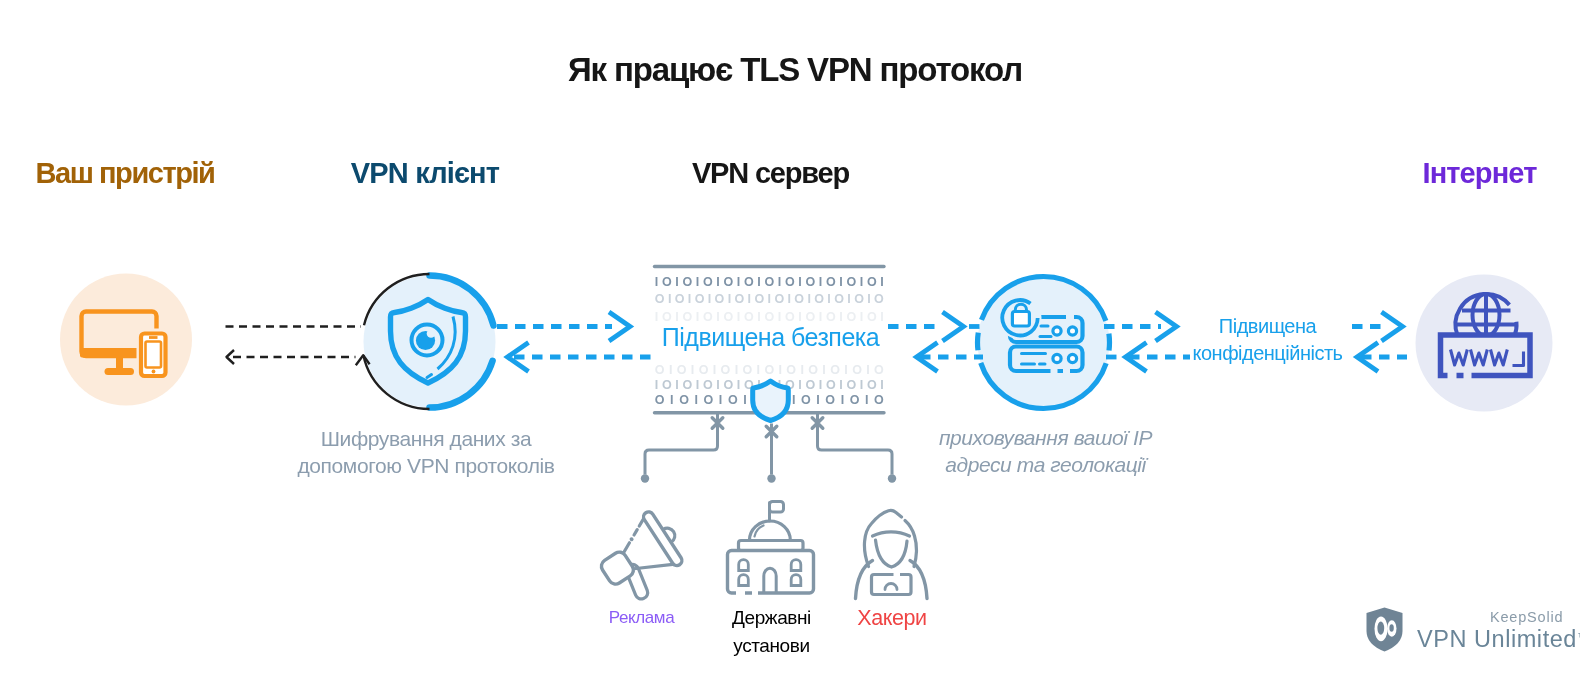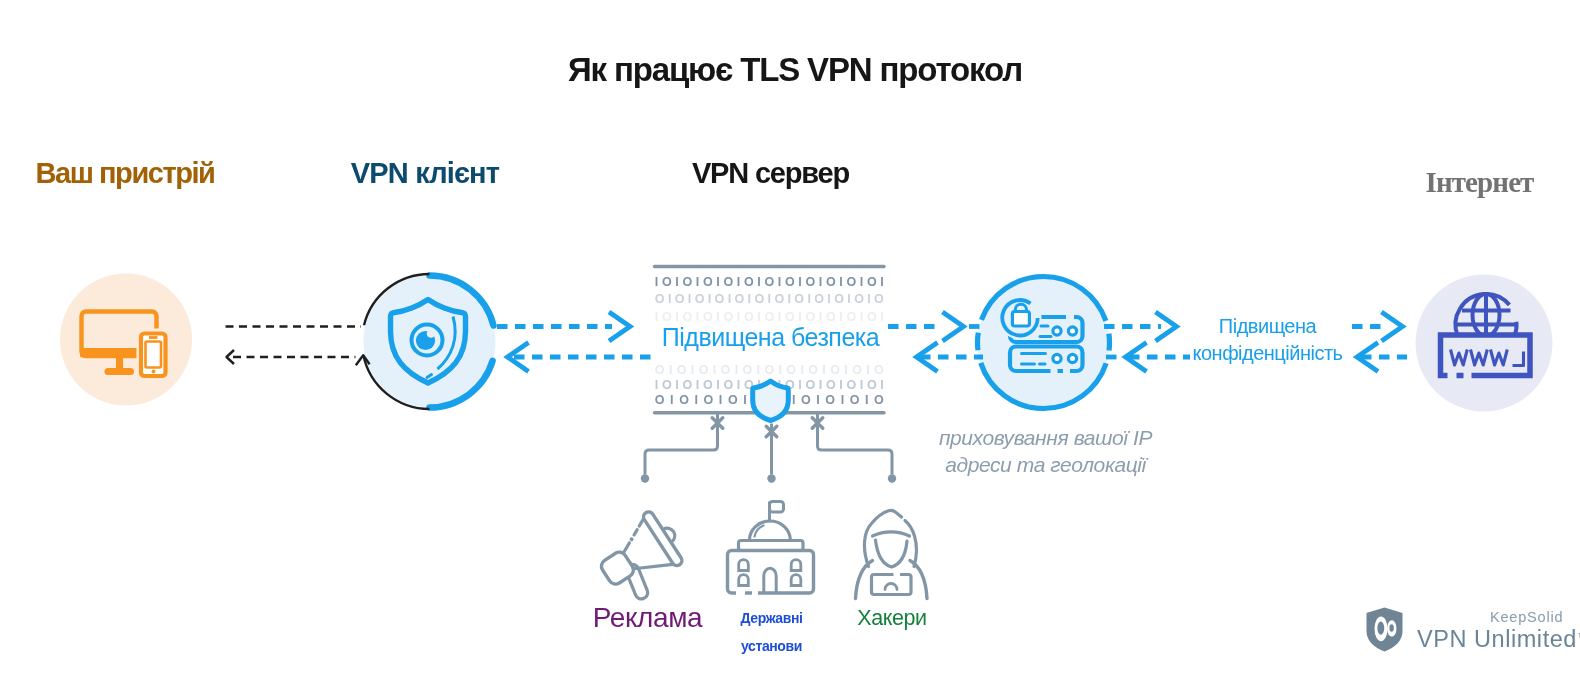--- a/index.html
+++ b/index.html
@@ -199,28 +199,29 @@
     <ellipse cx="1391.8" cy="628.5" rx="4.7" ry="8.3" fill="#fff"></ellipse>
     <ellipse cx="1380.8" cy="628.1" rx="3.4" ry="6.6" fill="#6F8495"></ellipse>
     <ellipse cx="1391.6" cy="627.9" rx="2.2" ry="3.75" fill="#6F8495"></ellipse>
   </svg>
 
   <div class="t ctr" style="left:789px;top:53px;font-size:33px;font-weight:700;color:#161616;line-height:34px;letter-spacing:-1.15px;margin-left:6px;">Як працює TLS VPN протокол</div>
 
   <div class="t ctr hd" style="left:125px;top:159px;font-size:29px;font-weight:700;color:#a16207;line-height:29px;letter-spacing:-1.45px;">Ваш пристрій</div>
   <div class="t ctr hd" style="left:425px;top:159px;font-size:29px;font-weight:700;color:#0c4a6e;line-height:29px;letter-spacing:-0.85px;">VPN клієнт</div>
   <div class="t ctr hd" style="left:770.5px;top:159px;font-size:29px;font-weight:700;color:#161616;line-height:29px;letter-spacing:-1.17px;">VPN сервер</div>
-  <div class="t ctr hd" style="left:1479.5px;top:168px;font-size:29px;font-weight:700;color:#737373;line-height:29px;letter-spacing:-0.89px;font-family:Liberation Serif, serif;">Інтернет</div>
+  <div class="t ctr hd" style="left:1479.5px;top:159px;font-size:29px;font-weight:700;color:#6d28d9;line-height:29px;letter-spacing:-0.89px;">Інтернет</div>
 
   <div class="t ctr" style="left:770.5px;top:322px;font-size:25px;color:#18A0EB;line-height:30px;letter-spacing:-0.5px;text-align:right;">Підвищена безпека</div>
 
+  <div class="t ctr" style="left:426px;top:425px;font-size:21px;color:#8C9DAE;line-height:27px;letter-spacing:-0.4px;">Шифрування даних за<br>допомогою VPN протоколів</div>
 
   <div class="t ctr" style="left:1045.5px;top:423.5px;font-size:21px;color:#8C9DAE;line-height:27px;letter-spacing:-0.4px;font-style:italic;">приховування вашої IP<br>адреси та геолокації</div>
 
   <div class="t ctr" style="left:1267.5px;top:313px;font-size:20px;color:#18A0EB;line-height:27px;letter-spacing:-0.5px;">Підвищена<br>конфіденційність</div>
 
-  <div class="t ctr" style="left:641.5px;top:604px;font-size:28px;color:#701a75;line-height:28px;letter-spacing:-0.4px;margin-left:6px;">Реклама</div>
-  <div class="t ctr" style="left:771.5px;top:604px;font-size:14px;color:#1d4ed8;line-height:28px;letter-spacing:-0.4px;font-weight:bold;">Державні<br>установи</div>
-  <div class="t ctr" style="left:892px;top:604px;font-size:21.5px;color:#15803d;line-height:28px;letter-spacing:-0.4px;">Хакери</div>
+  <div class="t ctr" style="left:641.5px;top:604px;font-size:17px;color:#8b5cf6;line-height:28px;letter-spacing:-0.4px;">Реклама</div>
+  <div class="t ctr" style="left:771.5px;top:604px;font-size:19px;color:#000000;line-height:28px;letter-spacing:-0.4px;">Державні<br>установи</div>
+  <div class="t ctr" style="left:892px;top:604px;font-size:21.5px;color:#ef4444;line-height:28px;letter-spacing:-0.4px;">Хакери</div>
 
   <div class="t" style="left:1490px;top:610px;font-size:14.5px;color:#8A9BA9;line-height:15px;letter-spacing:0.8px;">KeepSolid</div>
   <div class="t" style="left:1417px;top:625px;font-size:23.5px;color:#6A8598;line-height:25px;letter-spacing:0.55px;">VPN Unlimited<span style="font-size:12px;vertical-align:6px;">™</span></div>
 </div>
 
 </body></html>

